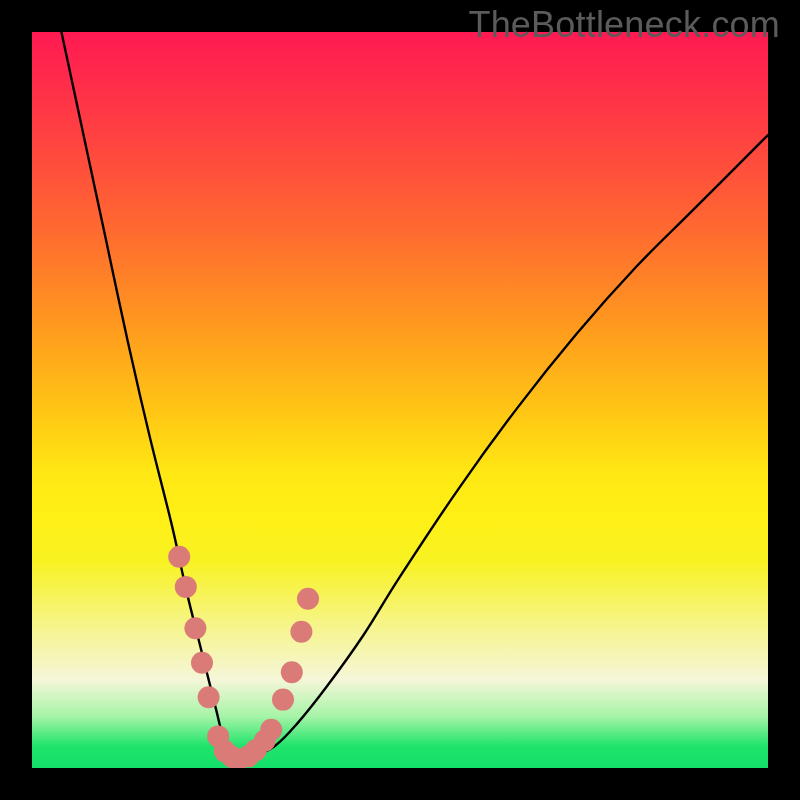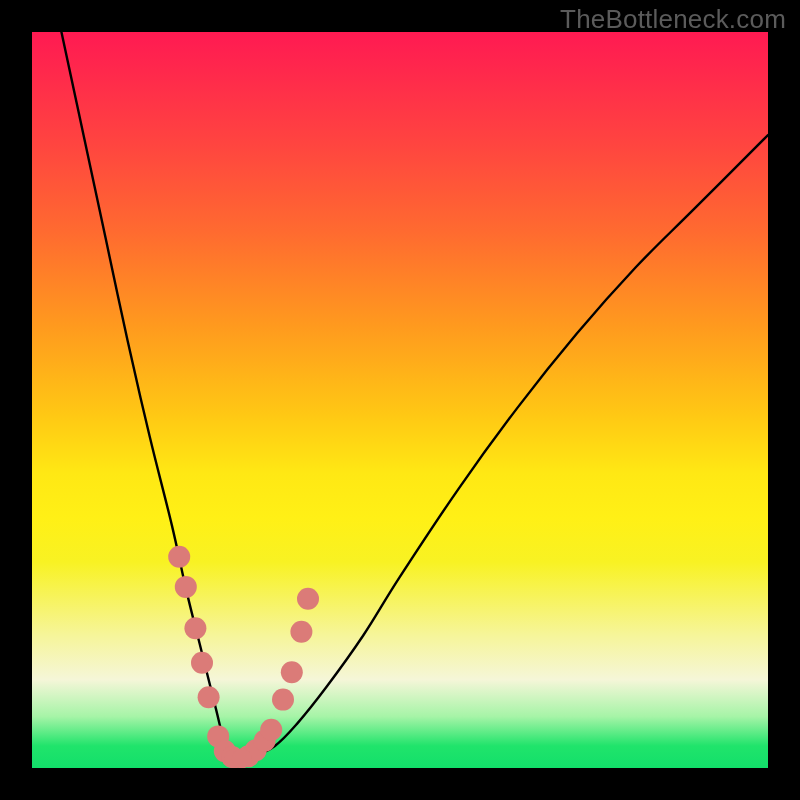--- a/index.html
+++ b/index.html
@@ -44,23 +44,23 @@
       #f6f59a 82%,
       #f5f6d8 88%,
       #a6f4a7 93%,
       #20e46b 97%,
       #12df6a 100%
     );
   }
   .watermark {
     position: absolute;
     top: 4px;
-    right: 14px;
+    right: 20px;
     color: #5b5b5b;
-    font-size: 26px;
+    font-size: 36px;
     letter-spacing: 0.2px;
     font-weight: 500;
     user-select: none;
   }
   svg.curve {
     position: absolute;
     inset: 0;
   }
   .curve-path {
     fill: none;

